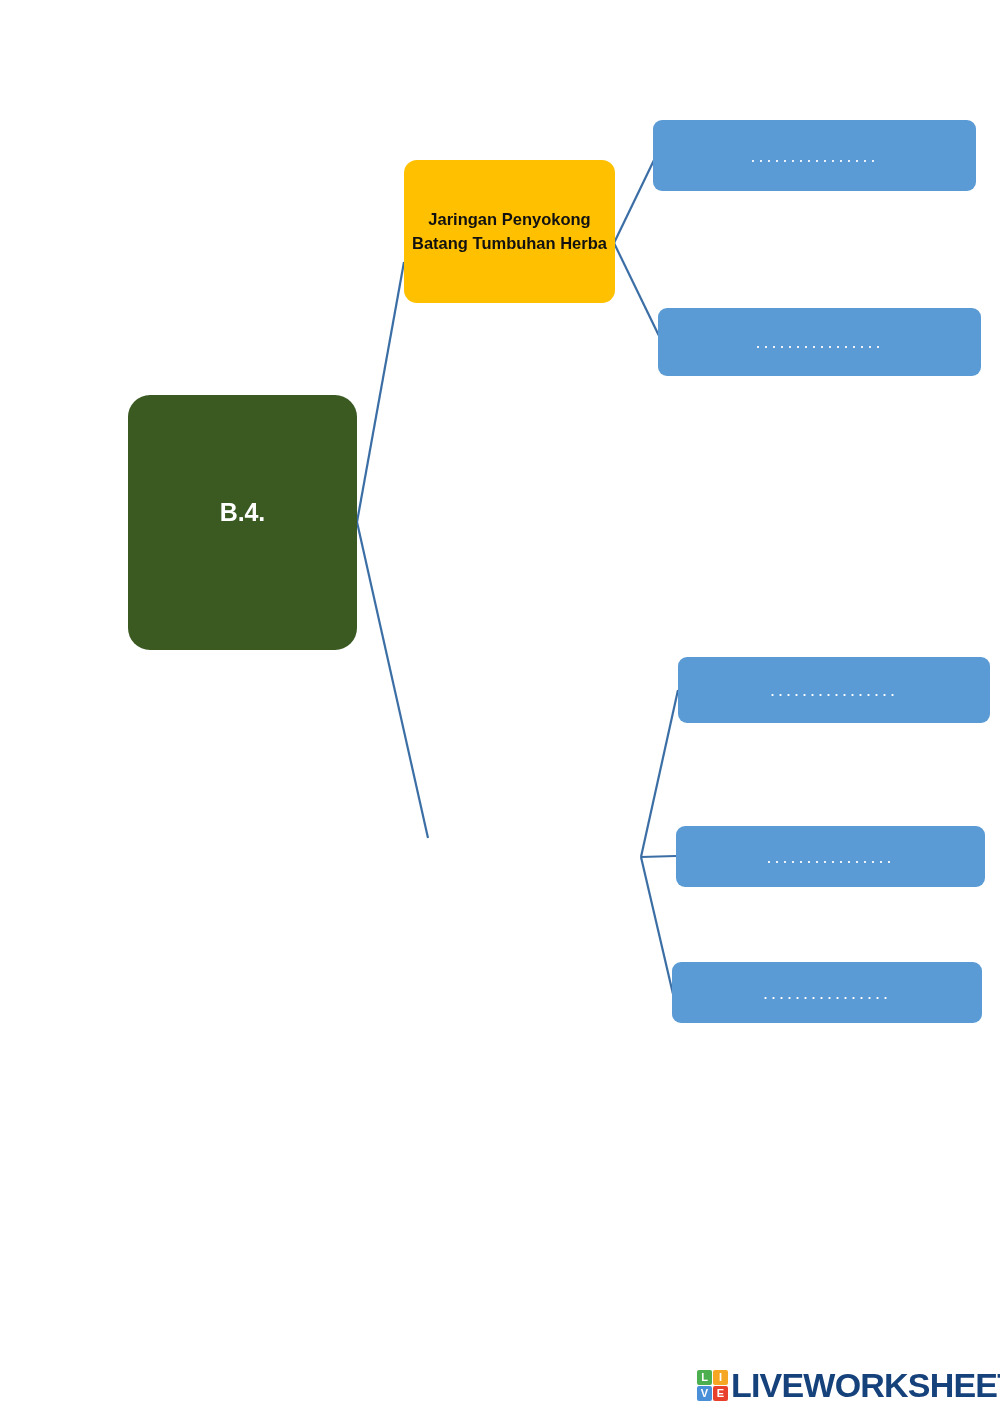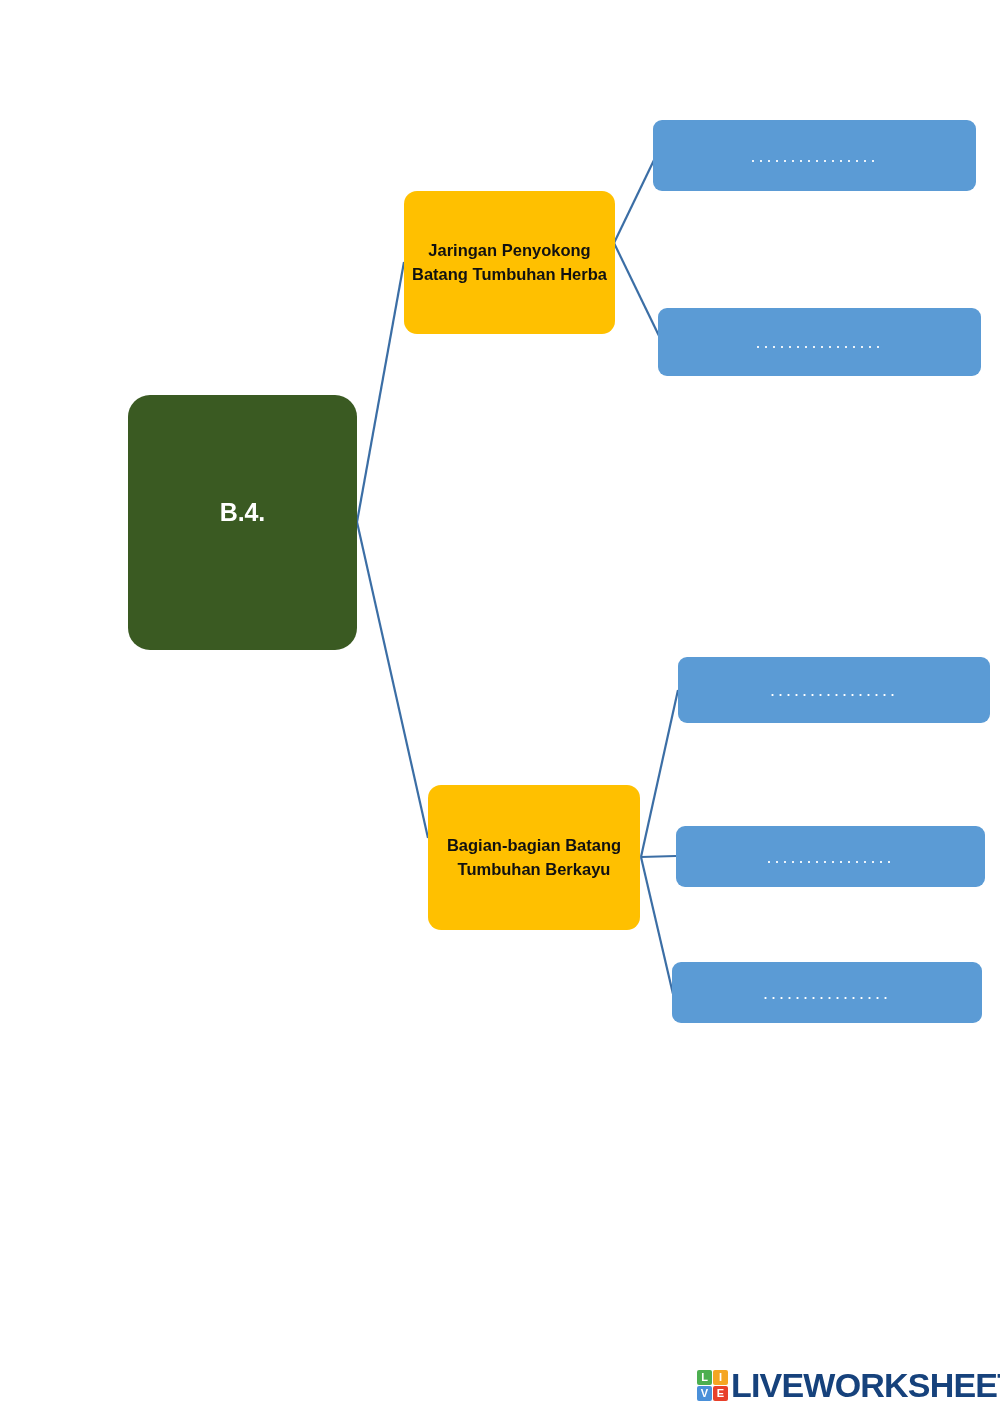--- a/index.html
+++ b/index.html
@@ -141,35 +141,32 @@
     <line x1="641" y1="857" x2="676" y2="856" stroke="#3b6ea5" stroke-width="2.2"></line>
     <line x1="641" y1="857" x2="673" y2="994" stroke="#3b6ea5" stroke-width="2.2"></line>
   </svg>
 
   <div class="node node-root" style="left:128px; top:395px; width:229px; height:255px;">
     <div class="root-text">
       <span class="root-code">B.4.</span>
     </div>
   </div>
 
-  <div class="node node-branch" style="left:404px; top:160px; width:211px; height:143px;margin-top:31px;">
+  <div class="node node-branch" style="left:404px; top:160px; width:211px; height:143px;">
     <span class="branch-text">Jaringan Penyokong Batang Tumbuhan Herba</span>
   </div>
 
   <div class="node node-answer" style="left:653px; top:120px; width:323px; height:71px;">
     <span class="answer-text">................</span>
   </div>
 
   <div class="node node-answer" style="left:658px; top:308px; width:323px; height:68px;">
     <span class="answer-text">................</span>
   </div>
 
-  <div class="node node-branch" style="left:428px; top:785px; width:212px; height:145px;">
-    <span class="branch-text">Bagian-bagian Batang Tumbuhan Berkayu</span>
-  </div>
 
   <div class="node node-answer" style="left:678px; top:657px; width:312px; height:66px;">
     <span class="answer-text">................</span>
   </div>
 
   <div class="node node-answer" style="left:676px; top:826px; width:309px; height:61px;">
     <span class="answer-text">................</span>
   </div>
 
   <div class="node node-answer" style="left:672px; top:962px; width:310px; height:61px;">

